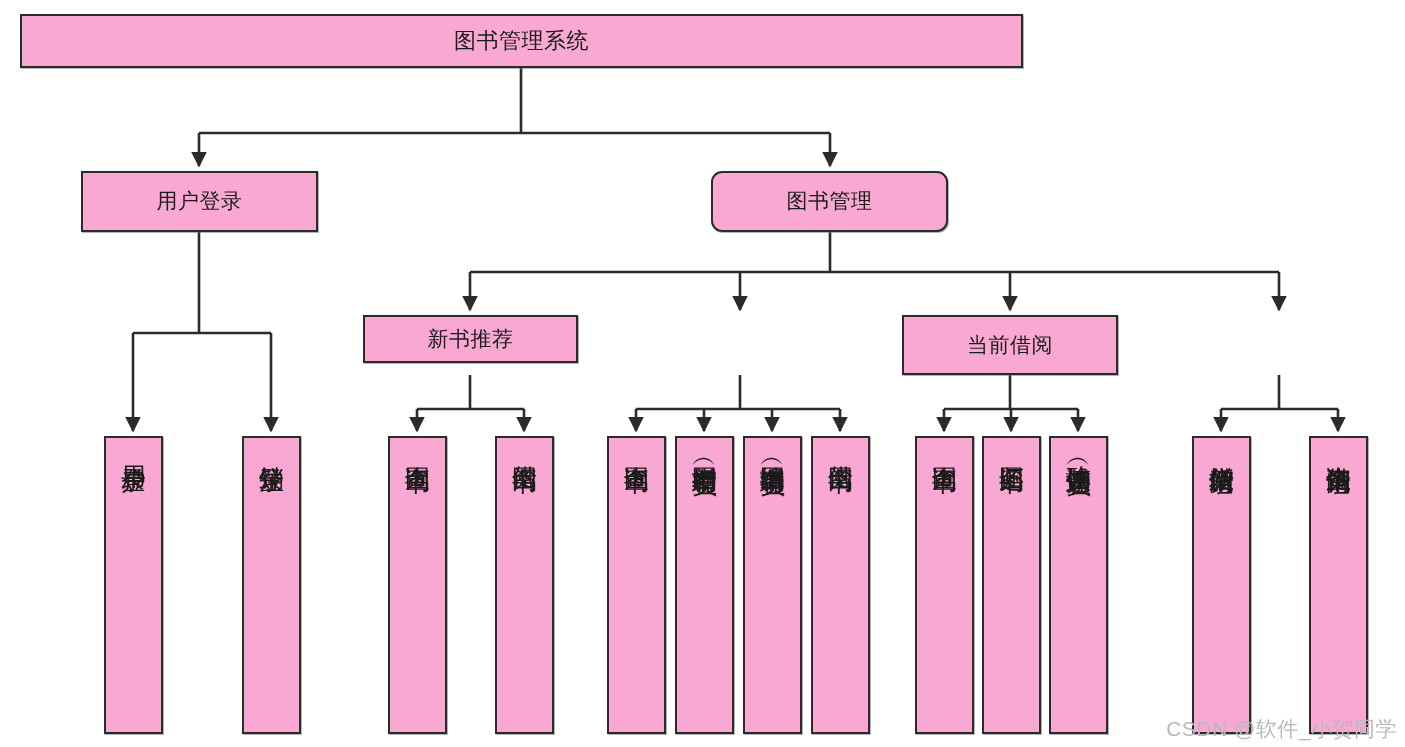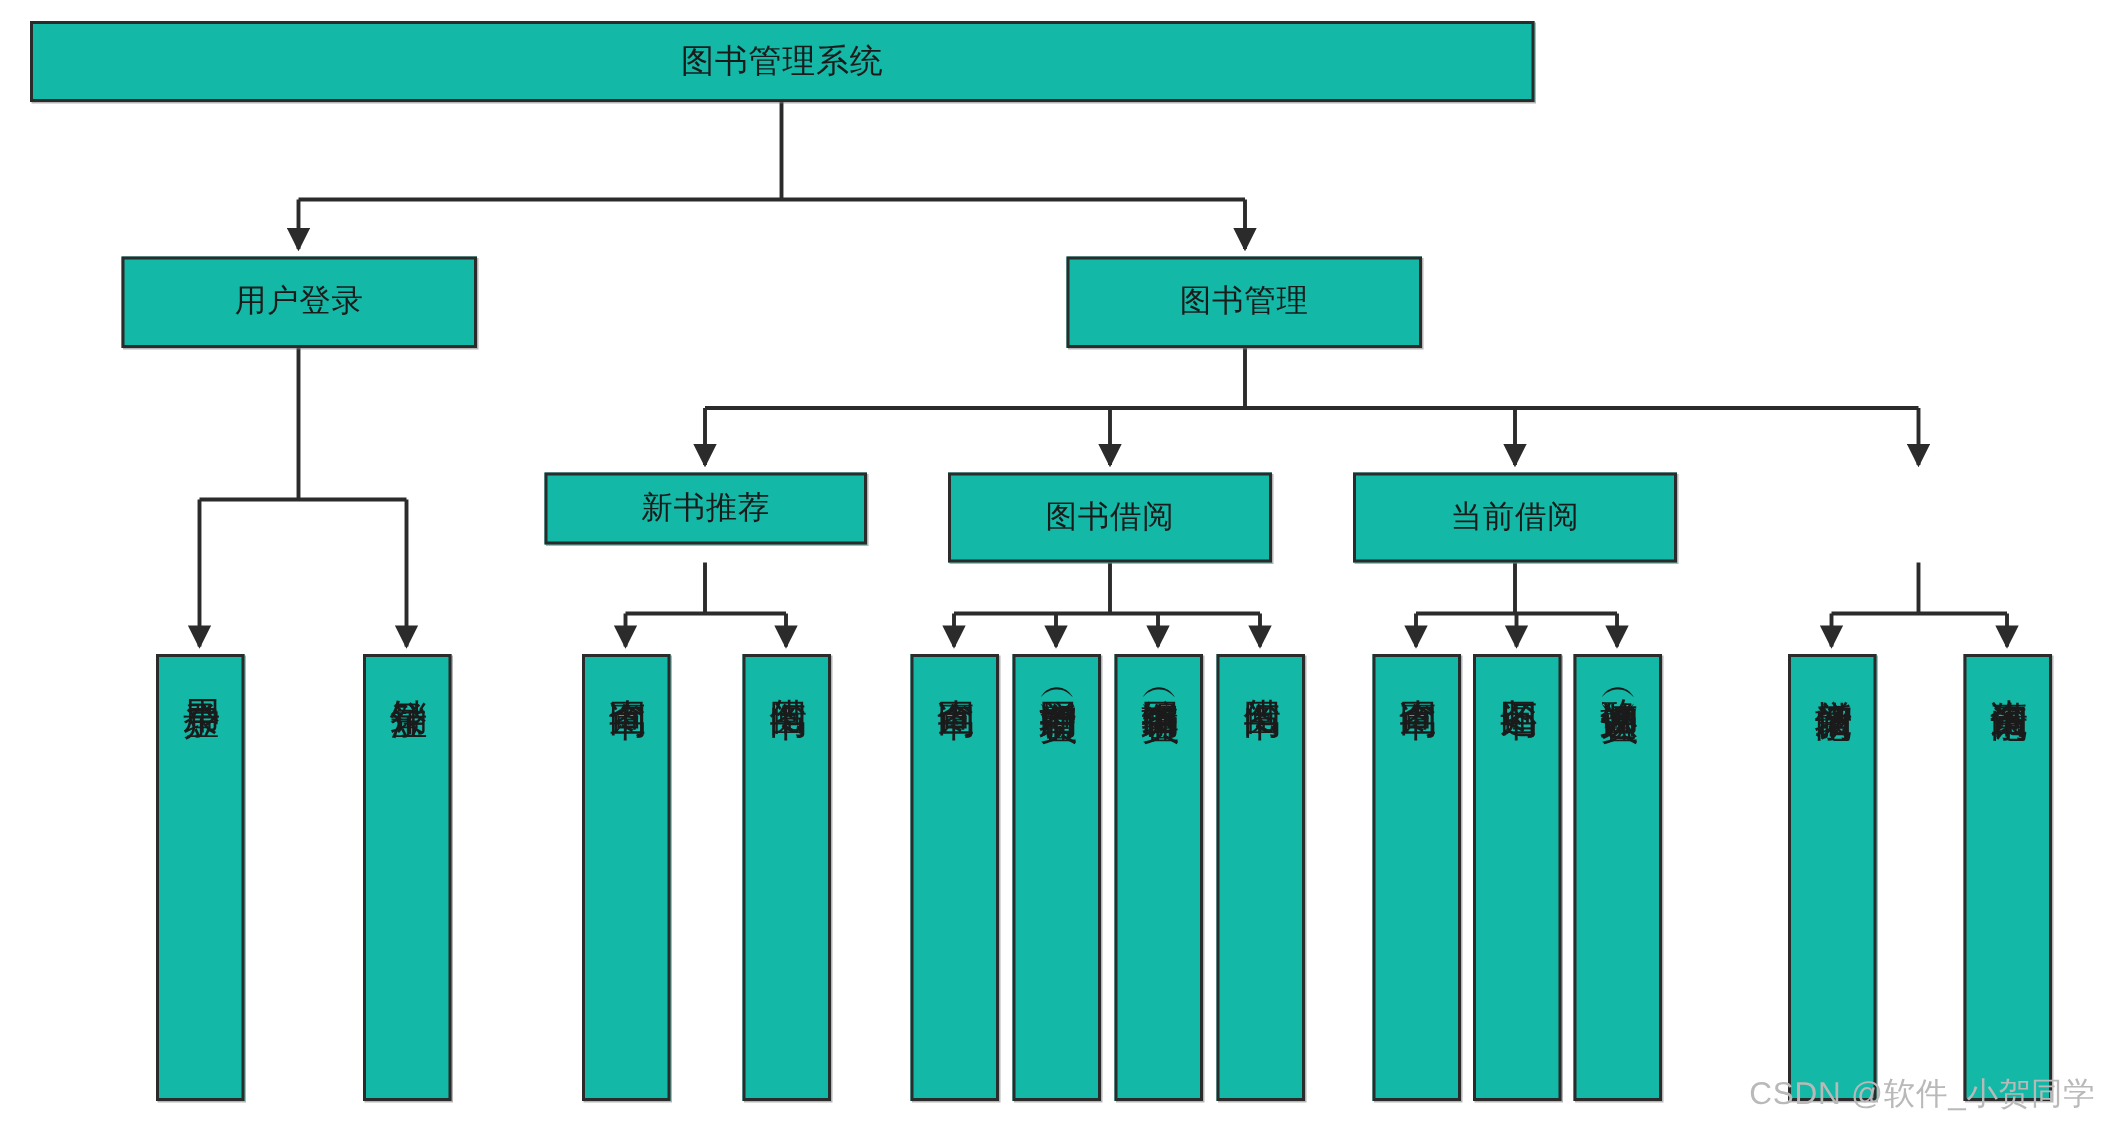--- a/index.html
+++ b/index.html
@@ -22,21 +22,21 @@
     position: absolute;
     left: 0;
     top: 0;
     width: 1405px;
     height: 747px;
     pointer-events: none;
   }
   .node {
     position: absolute;
     box-sizing: border-box;
-    background: #14b8a6;
+    background: #f9a8d4;
     border: 2px solid #2b2b2b;
     display: flex;
     align-items: center;
     justify-content: center;
     color: #1b1b1b;
     box-shadow: 1px 1px 0 rgba(120,120,120,0.55);
   }
   .node .label {
     display: block;
     text-align: center;
@@ -129,29 +129,26 @@
     </g>
   </svg>
 
   <div class="node horiz root" style="left:20px; top:14px; width:1003px; height:54px;">
     <span class="label">图书管理系统</span>
   </div>
 
   <div class="node horiz" style="left:81px; top:171px; width:237px; height:61px;">
     <span class="label">用户登录</span>
   </div>
-  <div class="node horiz" style="left:711px; top:171px; width:237px; height:61px;">
+  <div class="node horiz" style="left:711px; top:171px; width:237px; height:61px;border-radius:11px;">
     <span class="label">图书管理</span>
   </div>
 
   <div class="node horiz" style="left:363px; top:315px; width:215px; height:48px;">
     <span class="label">新书推荐</span>
-  </div>
-  <div class="node horiz" style="left:632px; top:315px; width:216px; height:60px;">
-    <span class="label">图书借阅</span>
   </div>
   <div class="node horiz" style="left:902px; top:315px; width:216px; height:60px;">
     <span class="label">当前借阅</span>
   </div>
 
   <div class="node vert" style="left:104px; top:436px; width:59px; height:298px;">
     <span class="label">用户登录</span>
   </div>
   <div class="node vert" style="left:242px; top:436px; width:59px; height:298px;">
     <span class="label">注销登录</span>

